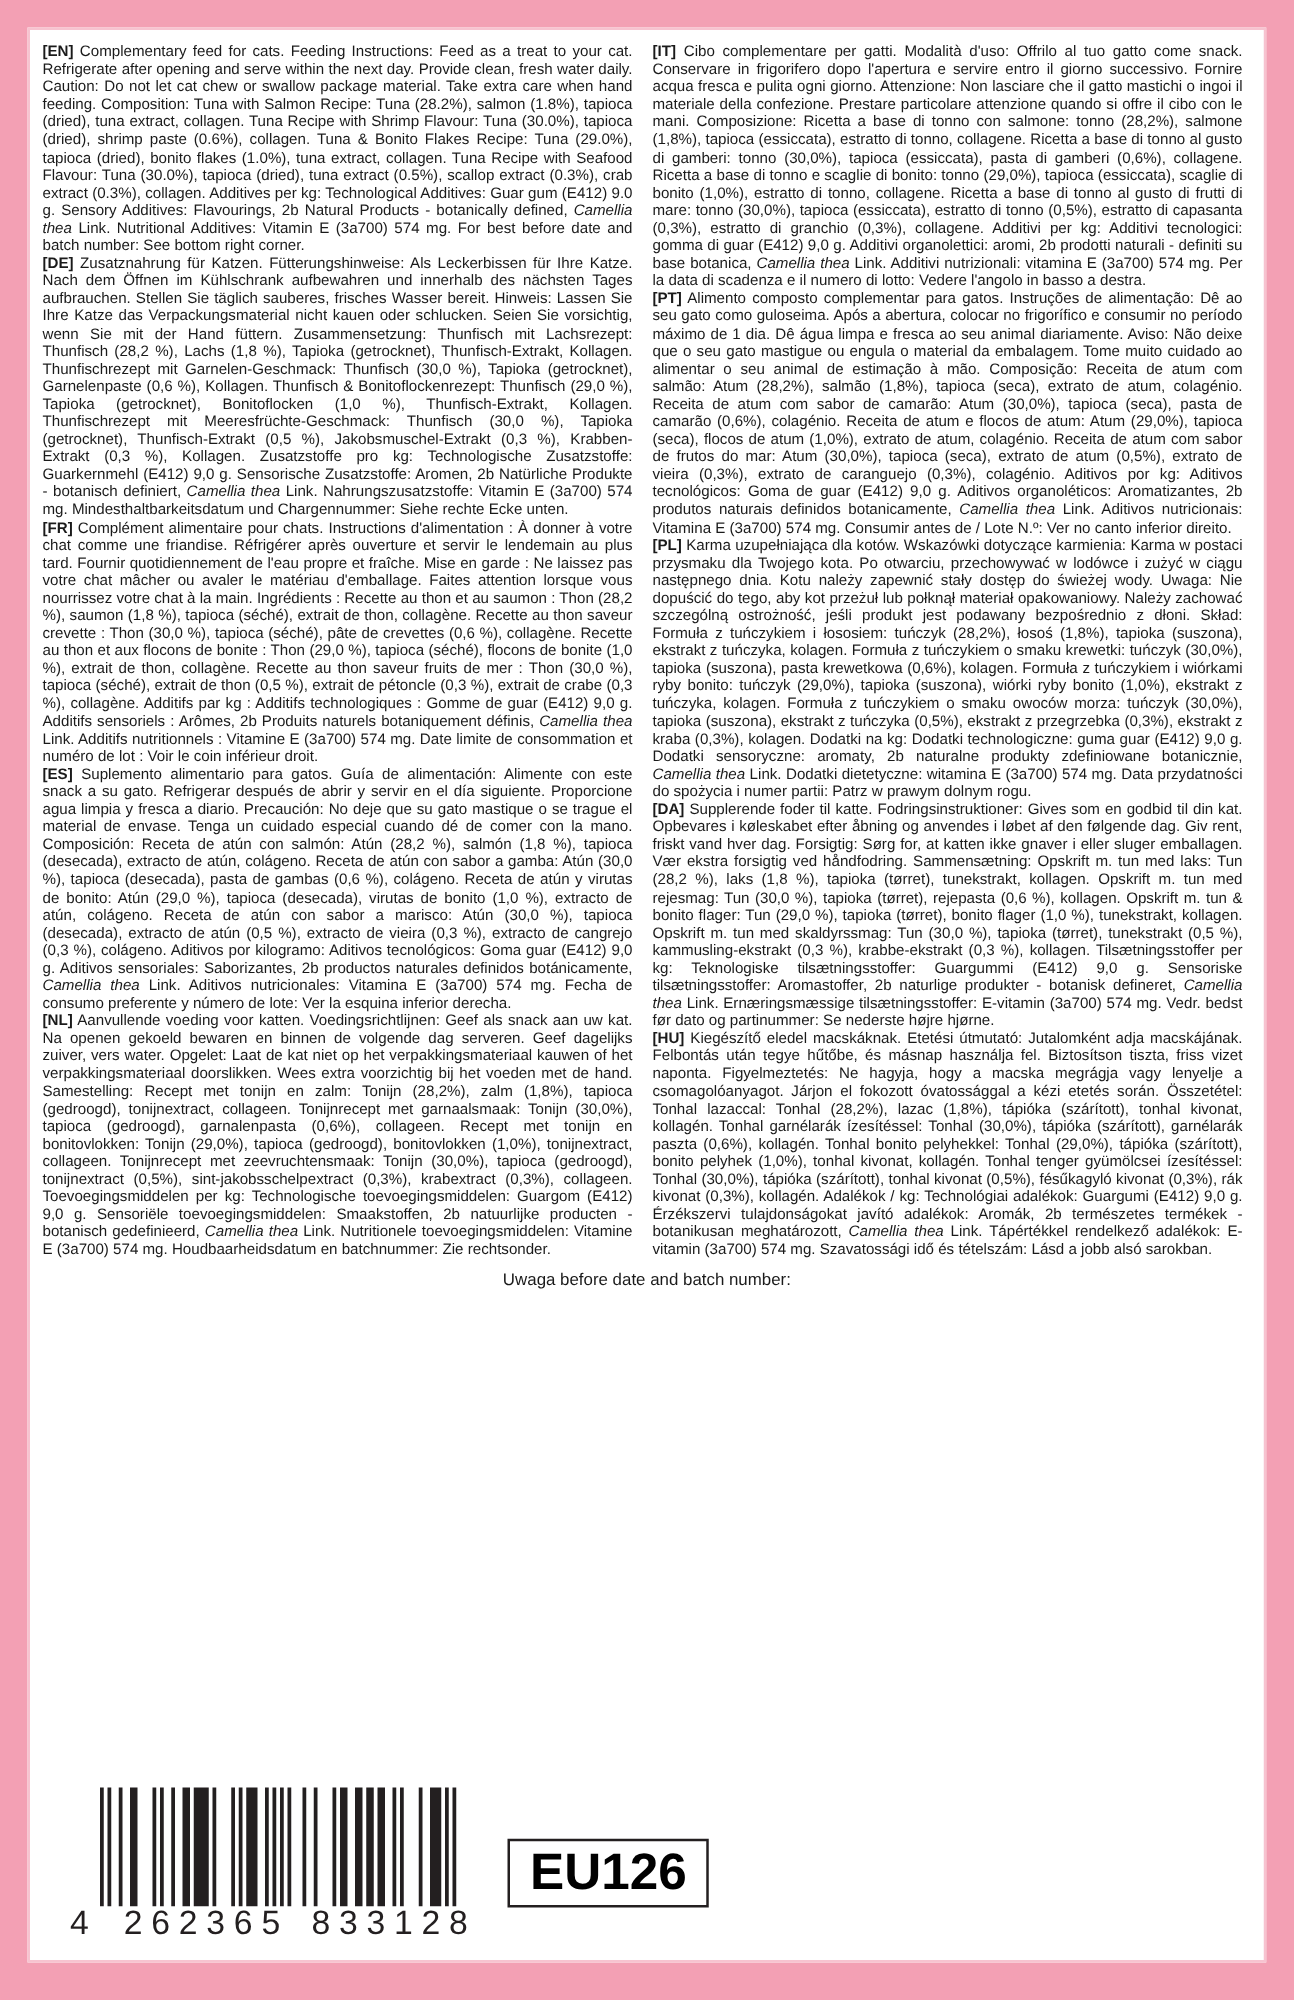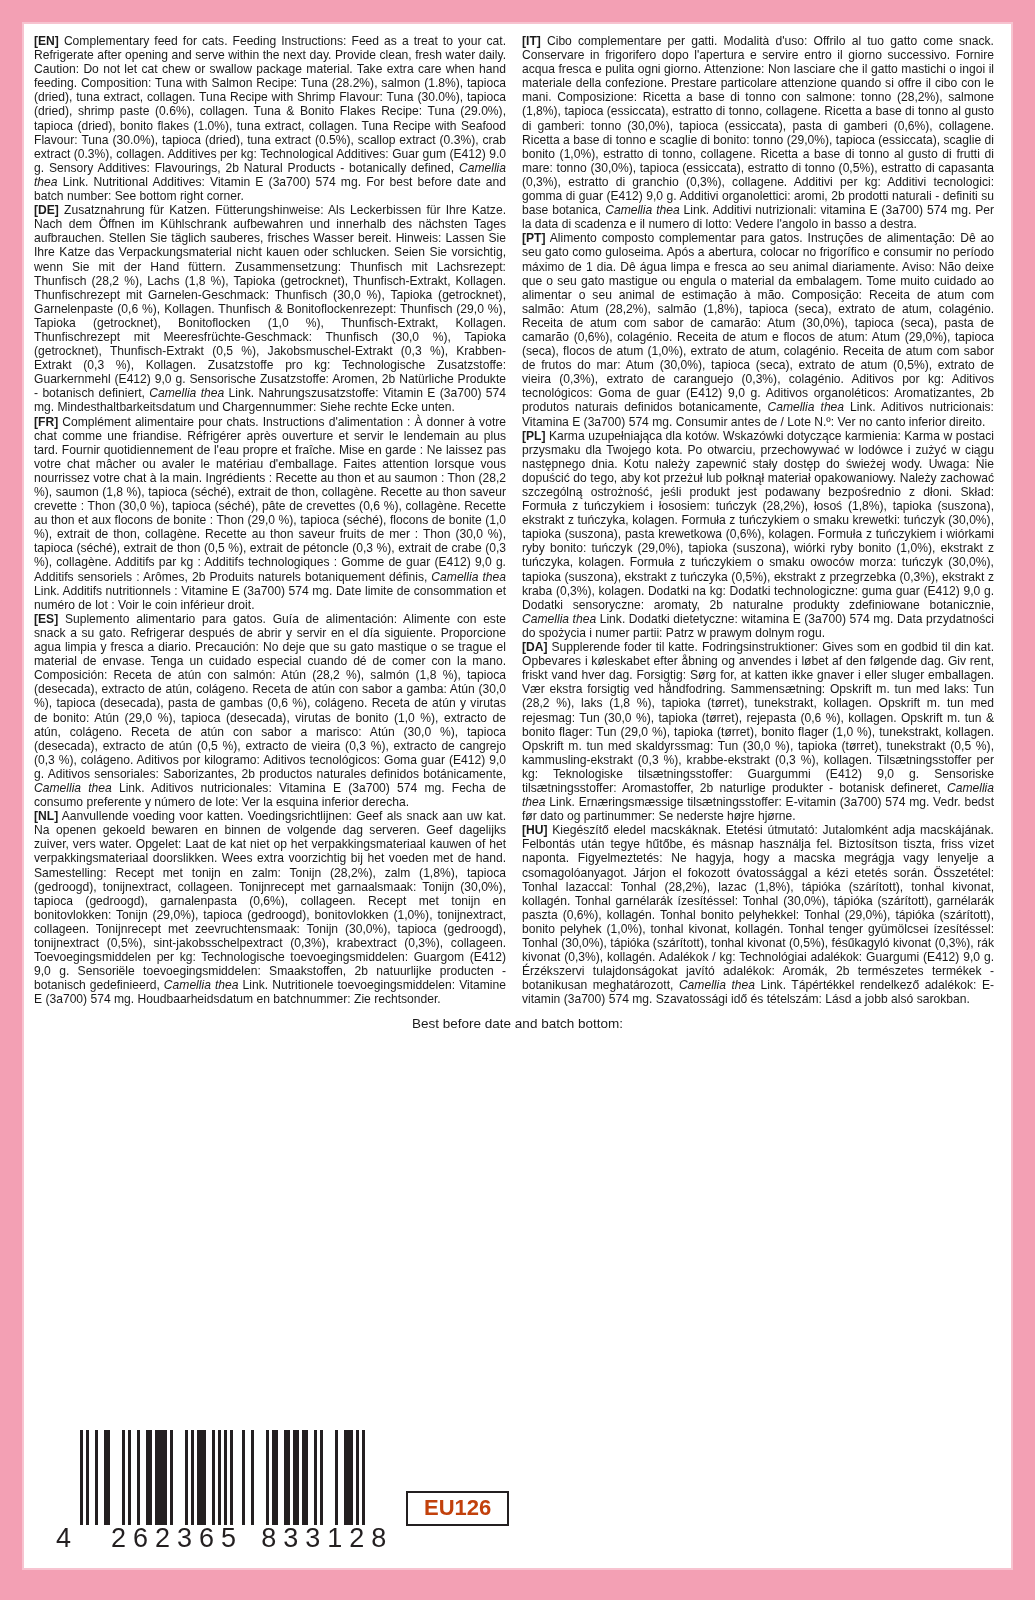--- a/index.html
+++ b/index.html
@@ -117,32 +117,32 @@
   .barcode-digits {
     display: flex;
     align-items: baseline;
     font-family: "Liberation Sans", sans-serif;
     font-size: 27px;
     letter-spacing: 2px;
     color: #231f20;
     margin-top: -2px;
   }
   .bc-lead { margin-right: 10px; }
-  .bc-grp1 { margin-left: 28px; letter-spacing: 7px; }
+  .bc-grp1 { margin-left: 16px; letter-spacing: 7px; }
   .bc-grp2 { margin-left: 18px; letter-spacing: 7px; }
 
   .eu-box {
     position: absolute;
     left: 372px;
     bottom: 28px;
     border: 2px solid #231f20;
     padding: 3px 16px 5px 16px;
-    font-size: 22px;
+    font-size: 41px;
     font-weight: bold;
-    color: #c2410c;
+    color: #000000;
     letter-spacing: 0px;
     line-height: 1.05;
   }
 </style>
 </head>
 <body>
 
 <div class="label-page">
 
   <div class="frame-top"></div>
@@ -164,21 +164,21 @@
       <div class="col" id="col-right">
           <p class="lang-block"><span class="tag">[IT]</span><span> Cibo complementare per gatti. </span><span><b>Modalità d'uso:</b> Offrilo al tuo gatto come snack. Conservare in frigorifero dopo l'apertura e servire entro il giorno successivo. Fornire acqua fresca e pulita ogni giorno. <b>Attenzione:</b> Non lasciare che il gatto mastichi o ingoi il materiale della confezione. Prestare particolare attenzione quando si offre il cibo con le mani. <b>Composizione:</b> Ricetta a base di tonno con salmone: tonno (28,2%), salmone (1,8%), tapioca (essiccata), estratto di tonno, collagene. Ricetta a base di tonno al gusto di gamberi: tonno (30,0%), tapioca (essiccata), pasta di gamberi (0,6%), collagene. Ricetta a base di tonno e scaglie di bonito: tonno (29,0%), tapioca (essiccata), scaglie di bonito (1,0%), estratto di tonno, collagene. Ricetta a base di tonno al gusto di frutti di mare: tonno (30,0%), tapioca (essiccata), estratto di tonno (0,5%), estratto di capasanta (0,3%), estratto di granchio (0,3%), collagene. <b>Additivi per kg:</b> Additivi tecnologici: gomma di guar (E412) 9,0 g. Additivi organolettici: aromi, 2b prodotti naturali - definiti su base botanica, <i>Camellia thea</i> Link. Additivi nutrizionali: vitamina E (3a700) 574 mg. <b>Per la data di scadenza e il numero di lotto:</b> Vedere l'angolo in basso a destra.</span></p>
           <p class="lang-block"><span class="tag">[PT]</span><span> Alimento composto complementar para gatos. </span><span><b>Instruções de alimentação:</b> Dê ao seu gato como guloseima. Após a abertura, colocar no frigorífico e consumir no período máximo de 1 dia. Dê água limpa e fresca ao seu animal diariamente. <b>Aviso:</b> Não deixe que o seu gato mastigue ou engula o material da embalagem. Tome muito cuidado ao alimentar o seu animal de estimação à mão. <b>Composição:</b> Receita de atum com salmão: Atum (28,2%), salmão (1,8%), tapioca (seca), extrato de atum, colagénio. Receita de atum com sabor de camarão: Atum (30,0%), tapioca (seca), pasta de camarão (0,6%), colagénio. Receita de atum e flocos de atum: Atum (29,0%), tapioca (seca), flocos de atum (1,0%), extrato de atum, colagénio. Receita de atum com sabor de frutos do mar: Atum (30,0%), tapioca (seca), extrato de atum (0,5%), extrato de vieira (0,3%), extrato de caranguejo (0,3%), colagénio. <b>Aditivos por kg:</b> Aditivos tecnológicos: Goma de guar (E412) 9,0 g. Aditivos organoléticos: Aromatizantes, 2b produtos naturais definidos botanicamente, <i>Camellia thea</i> Link. Aditivos nutricionais: Vitamina E (3a700) 574 mg. <b>Consumir antes de / Lote N.º:</b> Ver no canto inferior direito.</span></p>
           <p class="lang-block"><span class="tag">[PL]</span><span> Karma uzupełniająca dla kotów. </span><span><b>Wskazówki dotyczące karmienia:</b> Karma w postaci przysmaku dla Twojego kota. Po otwarciu, przechowywać w lodówce i zużyć w ciągu następnego dnia. Kotu należy zapewnić stały dostęp do świeżej wody. <b>Uwaga:</b> Nie dopuścić do tego, aby kot przeżuł lub połknął materiał opakowaniowy. Należy zachować szczególną ostrożność, jeśli produkt jest podawany bezpośrednio z dłoni. <b>Skład:</b> Formuła z tuńczykiem i łososiem: tuńczyk (28,2%), łosoś (1,8%), tapioka (suszona), ekstrakt z tuńczyka, kolagen. Formuła z tuńczykiem o smaku krewetki: tuńczyk (30,0%), tapioka (suszona), pasta krewetkowa (0,6%), kolagen. Formuła z tuńczykiem i wiórkami ryby bonito: tuńczyk (29,0%), tapioka (suszona), wiórki ryby bonito (1,0%), ekstrakt z tuńczyka, kolagen. Formuła z tuńczykiem o smaku owoców morza: tuńczyk (30,0%), tapioka (suszona), ekstrakt z tuńczyka (0,5%), ekstrakt z przegrzebka (0,3%), ekstrakt z kraba (0,3%), kolagen. <b>Dodatki na kg:</b> Dodatki technologiczne: guma guar (E412) 9,0 g. Dodatki sensoryczne: aromaty, 2b naturalne produkty zdefiniowane botanicznie, <i>Camellia thea</i> Link. Dodatki dietetyczne: witamina E (3a700) 574 mg. <b>Data przydatności do spożycia i numer partii:</b> Patrz w prawym dolnym rogu.</span></p>
           <p class="lang-block"><span class="tag">[DA]</span><span> Supplerende foder til katte. </span><span><b>Fodringsinstruktioner:</b> Gives som en godbid til din kat. Opbevares i køleskabet efter åbning og anvendes i løbet af den følgende dag. Giv rent, friskt vand hver dag. <b>Forsigtig:</b> Sørg for, at katten ikke gnaver i eller sluger emballagen. Vær ekstra forsigtig ved håndfodring. <b>Sammensætning:</b> Opskrift m. tun med laks: Tun (28,2 %), laks (1,8 %), tapioka (tørret), tunekstrakt, kollagen. Opskrift m. tun med rejesmag: Tun (30,0 %), tapioka (tørret), rejepasta (0,6 %), kollagen. Opskrift m. tun &amp; bonito flager: Tun (29,0 %), tapioka (tørret), bonito flager (1,0 %), tunekstrakt, kollagen. Opskrift m. tun med skaldyrssmag: Tun (30,0 %), tapioka (tørret), tunekstrakt (0,5 %), kammusling-ekstrakt (0,3 %), krabbe-ekstrakt (0,3 %), kollagen. <b>Tilsætningsstoffer per kg:</b> Teknologiske tilsætningsstoffer: Guargummi (E412) 9,0 g. Sensoriske tilsætningsstoffer: Aromastoffer, 2b naturlige produkter - botanisk defineret, <i>Camellia thea</i> Link. Ernæringsmæssige tilsætningsstoffer: E-vitamin (3a700) 574 mg. <b>Vedr. bedst før dato og partinummer:</b> Se nederste højre hjørne.</span></p>
           <p class="lang-block"><span class="tag">[HU]</span><span> Kiegészítő eledel macskáknak. </span><span><b>Etetési útmutató:</b> Jutalomként adja macskájának. Felbontás után tegye hűtőbe, és másnap használja fel. Biztosítson tiszta, friss vizet naponta. <b>Figyelmeztetés:</b> Ne hagyja, hogy a macska megrágja vagy lenyelje a csomagolóanyagot. Járjon el fokozott óvatossággal a kézi etetés során. <b>Összetétel:</b> Tonhal lazaccal: Tonhal (28,2%), lazac (1,8%), tápióka (szárított), tonhal kivonat, kollagén. Tonhal garnélarák ízesítéssel: Tonhal (30,0%), tápióka (szárított), garnélarák paszta (0,6%), kollagén. Tonhal bonito pelyhekkel: Tonhal (29,0%), tápióka (szárított), bonito pelyhek (1,0%), tonhal kivonat, kollagén. Tonhal tenger gyümölcsei ízesítéssel: Tonhal (30,0%), tápióka (szárított), tonhal kivonat (0,5%), fésűkagyló kivonat (0,3%), rák kivonat (0,3%), kollagén. <b>Adalékok / kg:</b> Technológiai adalékok: Guargumi (E412) 9,0 g. Érzékszervi tulajdonságokat javító adalékok: Aromák, 2b természetes termékek - botanikusan meghatározott, <i>Camellia thea</i> Link. Tápértékkel rendelkező adalékok: E-vitamin (3a700) 574 mg. <b>Szavatossági idő és tételszám:</b> Lásd a jobb alsó sarokban.</span></p>
         </div>
 
     </div>
 
-    <div class="best-before">Best before date and batch bottom:</div>
+    <div class="best-before">Uwaga before date and batch number:</div>
   </div>
 
   <div class="bottom-area">
     <div class="barcode-wrap">
       <div class="barcode-bars" id="barcode-bars">
           <span style="width: 3px;"></span>
           <span style="width: 3px; background: transparent;"></span>
           <span style="width: 3px;"></span>
           <span style="width: 6px; background: transparent;"></span>
           <span style="width: 3px;"></span>

